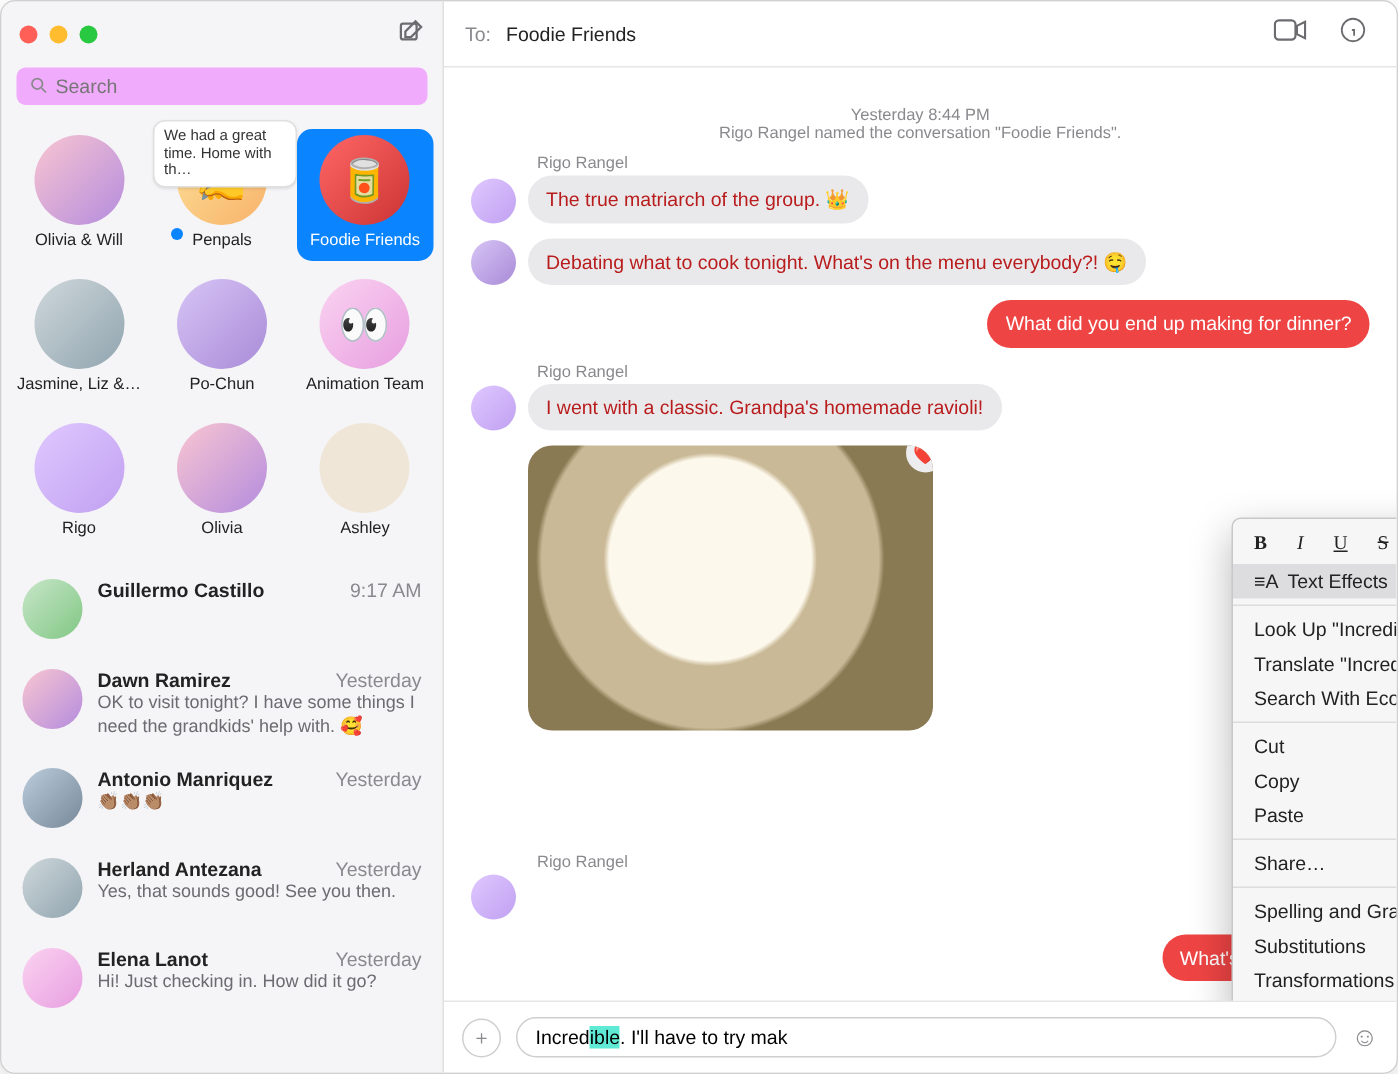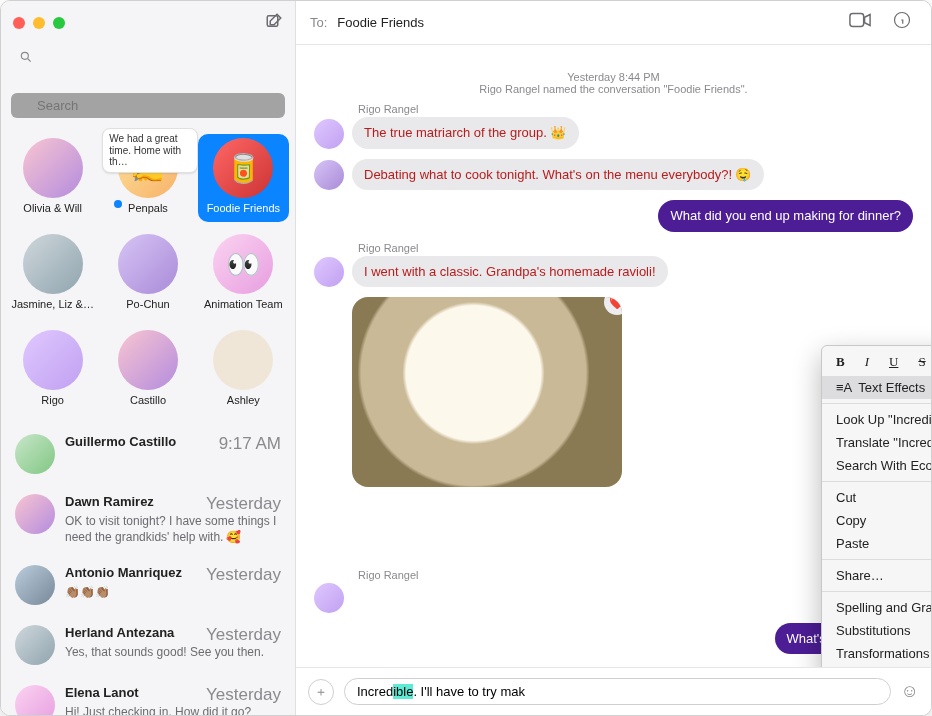--- a/index.html
+++ b/index.html
@@ -5,54 +5,54 @@
 * { box-sizing: border-box; margin: 0; padding: 0; }
 html, body { width: 932px; height: 716px; overflow: hidden; font-family: -apple-system, "Helvetica Neue", Arial, sans-serif; font-size: 13px; color: #222; background: #fff; }
 .window { width: 932px; height: 716px; border: 1px solid #d0d0d0; border-radius: 10px; display: flex; overflow: hidden; box-shadow: 0 8px 24px rgba(0,0,0,.15); background:#fff; }
 .sidebar { width: 295px; background: #f5f4f6; border-right: 1px solid #e0e0e0; display:flex; flex-direction: column; }
 .titlebar { height: 44px; display:flex; align-items:center; padding: 0 12px; gap:12px;}
 .traffic { display:flex; gap:8px; }
 .traffic span { width:12px; height:12px; border-radius:50%; display:inline-block; }
 .t-close{background:#ff5f57;} .t-min{background:#febc2e;} .t-max{background:#28c840;}
 .compose-icon { margin-left:auto; color:#6c6c70; font-size:17px; }
 .search { margin: 0 10px 10px 10px; position:relative; }
-.search input { width:100%; padding:5px 8px 5px 26px; border-radius:6px; border:none; background:#a3a3a3; font-size:13px; color:#333;margin-top:48px;}
+.search input { width:100%; padding:5px 8px 5px 26px; border-radius:6px; border:none; background:#f0abfc; font-size:13px; color:#333;}
 .search .sicon { position:absolute; left:8px; top:5px; color:#8a8a8e; }
 .pins { padding: 6px 6px 10px 6px; display:grid; grid-template-columns: repeat(3, 1fr); gap:8px 4px; }
 .pin { display:flex; flex-direction:column; align-items:center; gap:4px; padding:4px 2px 8px; border-radius:10px; position:relative; cursor:pointer;}
 .pin.selected { background:#0a84ff; color:#fff;}
 .pin .avatar { width:60px; height:60px; border-radius:50%; display:flex; align-items:center; justify-content:center; font-size:28px; }
 .pin .plabel { font-size:11px; text-align:center; max-width:86px; overflow:hidden; white-space:nowrap; text-overflow:ellipsis;}
 .pin .dot { width:8px; height:8px; border-radius:50%; background:#0a84ff; position:absolute; left:12px; bottom:14px; }
 .preview-bubble { position:absolute; top:-6px; right:-4px; background:#fff; border:1px solid #e0e0e0; border-radius:8px; padding:4px 6px; font-size:10px; line-height:1.15; max-width:96px; color:#333; box-shadow:0 1px 2px rgba(0,0,0,.1);}
 .convo-list { flex:1; overflow:hidden; }
 .convo { padding:10px 14px; display:flex; gap:10px; cursor:pointer; }
 .cavatar{ width:40px; height:40px; border-radius:50%; flex:0 0 40px; display:flex; align-items:center; justify-content:center; font-size:20px;}
 .ctext{ flex:1; min-width:0;}
 .crow{ display:flex; justify-content:space-between; gap:6px;}
 .cname{ font-weight:600; font-size:13px;}
-.ctime{ font-size:17px; color:#8a8a8e;}
+.ctime{ font-size:13px; color:#8a8a8e;}
 .csnip{ font-size:12px; color:#6c6c70; line-height:1.3; max-height:32px; overflow:hidden; }
 .main { flex:1; display:flex; flex-direction:column; background:#fff;}
 .header { height:44px; border-bottom:1px solid #e6e6e6; display:flex; align-items:center; padding:0 14px; gap:10px;}
 .to { color:#8a8a8e; font-size:13px;}
 .to-name{ font-size:13px; font-weight:500; }
 .hspace{flex:1;}
 .hicon{ color:#6c6c70; font-size:18px; padding:0 6px; cursor:pointer;}
 .thread { flex:1; overflow:hidden; padding: 8px 18px 0 18px; position:relative;}
 .tsline{ text-align:center; font-size:11px; color:#8a8a8e; margin-top:18px;}
 .sysline{ text-align:center; font-size:11px; color:#8a8a8e; margin-bottom:8px;}
 .msgblock{ margin-bottom:10px;}
 .sender{ font-size:11px; color:#8a8a8e; margin-left:44px; margin-bottom:2px;}
 .row{ display:flex; align-items:flex-end; gap:8px;}
 .bavatar{ width:30px; height:30px; border-radius:50%; flex:0 0 30px;}
 .bub{ max-width:420px; padding:7px 12px; border-radius:16px; font-size:13px; line-height:1.35;}
 .in .bub{ background:#e9e9eb; color:#b91c1c;}
 .out{ justify-content:flex-end;}
-.out .bub{ background:#4c1d95; color:#fff;}
+.out .bub{ background:#ef4444; color:#fff;}
 .img-bub{ width:270px; height:190px; border-radius:16px; overflow:hidden; background: radial-gradient(circle at 45% 40%, #fdf8ec 0 36%, #c9b996 38% 60%, #8a7a54 62% 100%); position:relative; margin-left:38px;}
 .heart{ position:absolute; right:-8px; top:-8px; width:26px; height:26px; border-radius:50%; background:#ededef; display:flex; align-items:center; justify-content:center;}
 .readlab{ font-size:11px; color:#8a8a8e; text-align:right; margin-right:4px; margin-top:2px;}
 .compose { border-top:1px solid #e6e6e6; height:48px; display:flex; align-items:center; padding:0 12px; gap:10px;}
 .addbtn{ width:26px; height:26px; border-radius:50%; border:1px solid #cfcfd1; display:flex; align-items:center; justify-content:center; color:#8a8a8e; cursor:pointer;}
 .compose-input{ flex:1; border-radius:16px; border:1px solid #cfcfd1; padding:5px 12px; font-size:13px;}
 .compose-input .typed{ color:#000;}
 .compose-input .sel{ background:#5eead4;}
 .emoji{ color:#8a8a8e; font-size:18px; cursor:pointer;}
 
@@ -131,21 +131,21 @@
       <div class="pin">
           <div class="avatar av6">👀</div>
           <div class="plabel">Animation Team</div>
         </div>
       <div class="pin">
           <div class="avatar av7"></div>
           <div class="plabel">Rigo</div>
         </div>
       <div class="pin">
           <div class="avatar av1"></div>
-          <div class="plabel">Castillo</div>
+          <div class="plabel">Olivia</div>
         </div>
       <div class="pin">
           <div class="avatar av10"></div>
           <div class="plabel">Ashley</div>
         </div>
     </div>
 
     <div class="convo-list">
       <div class="convo">
           <div class="cavatar av8"></div>

